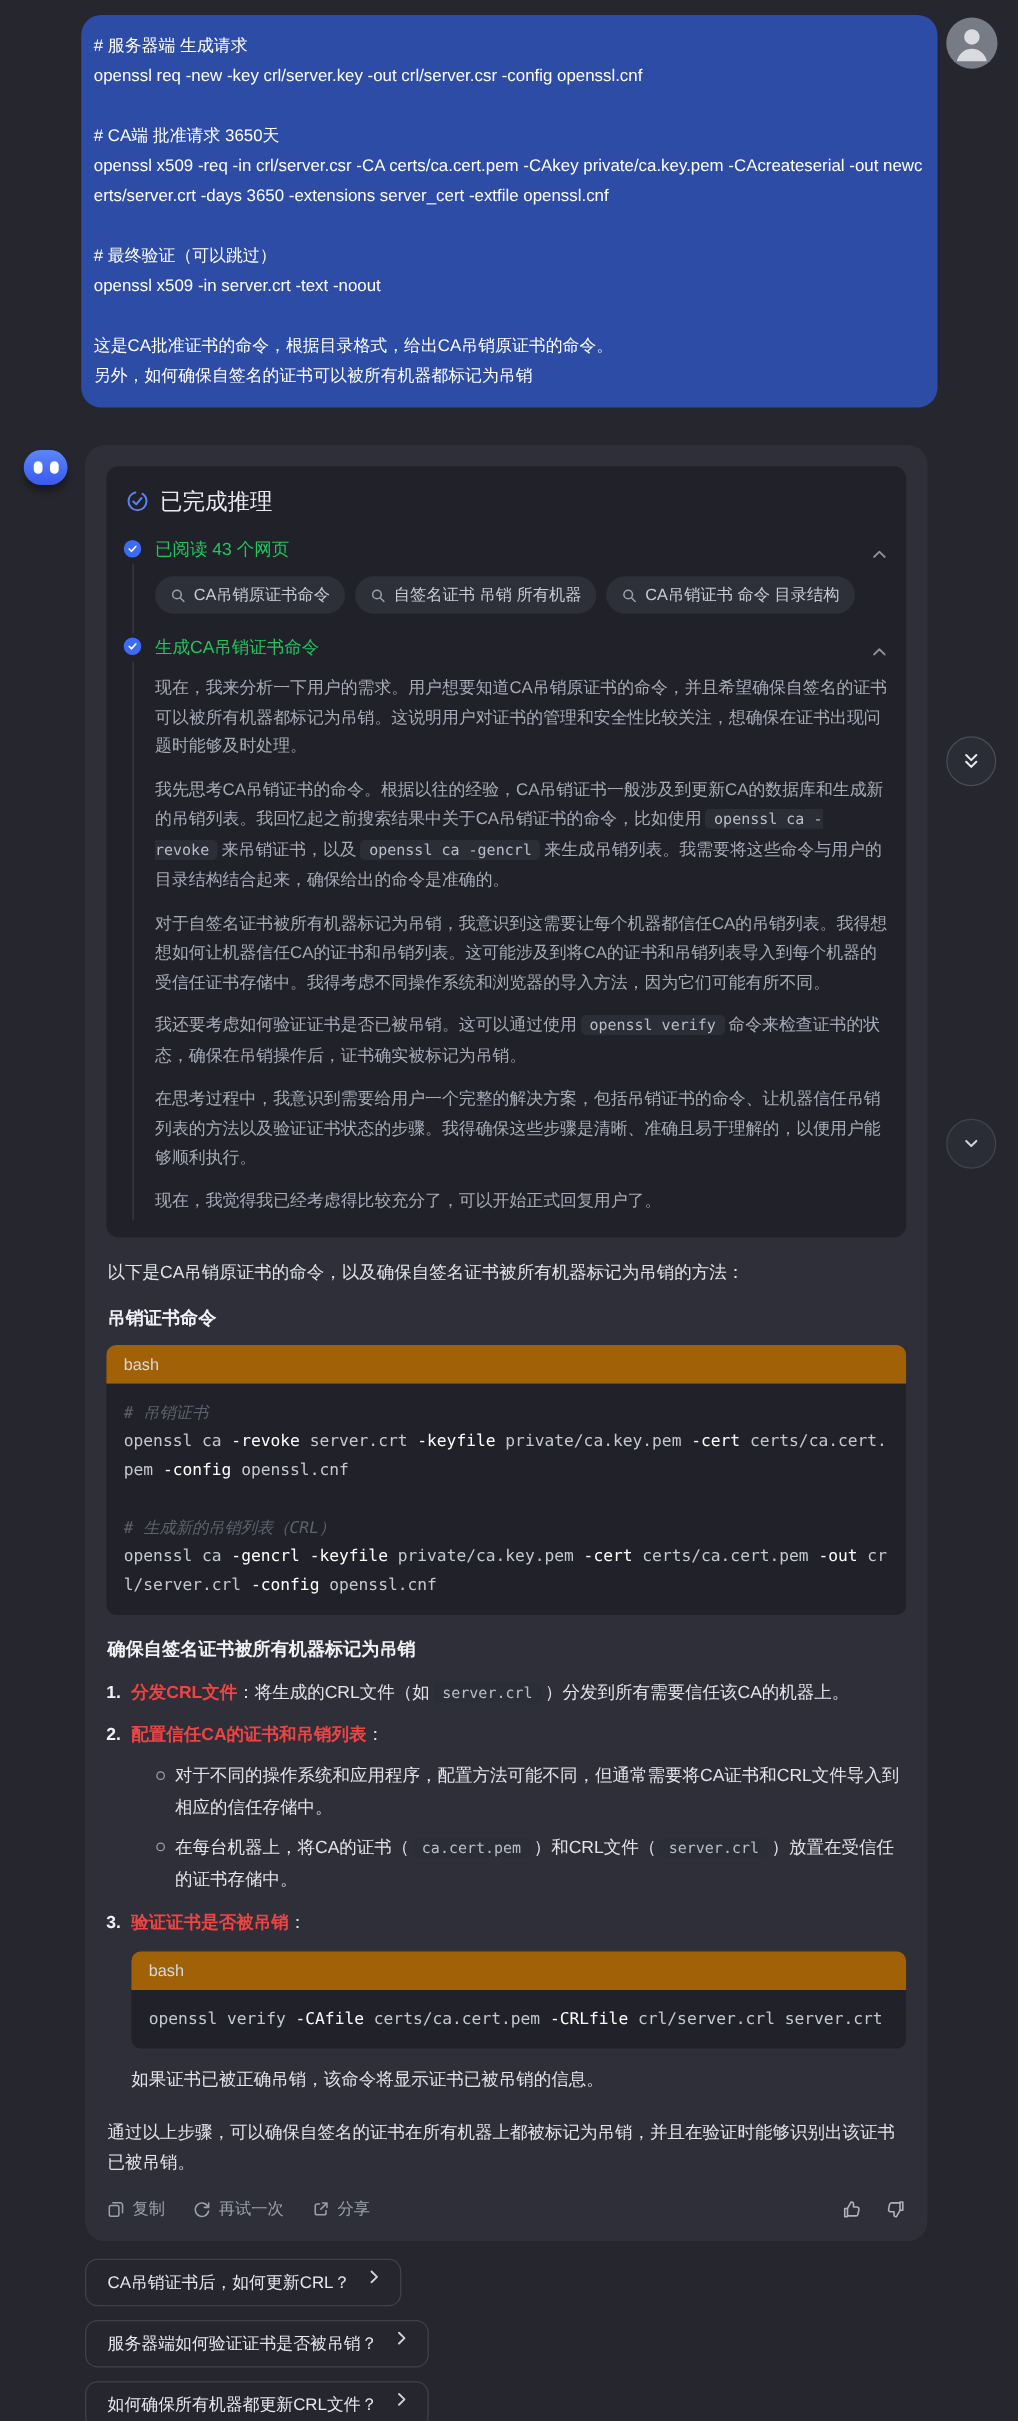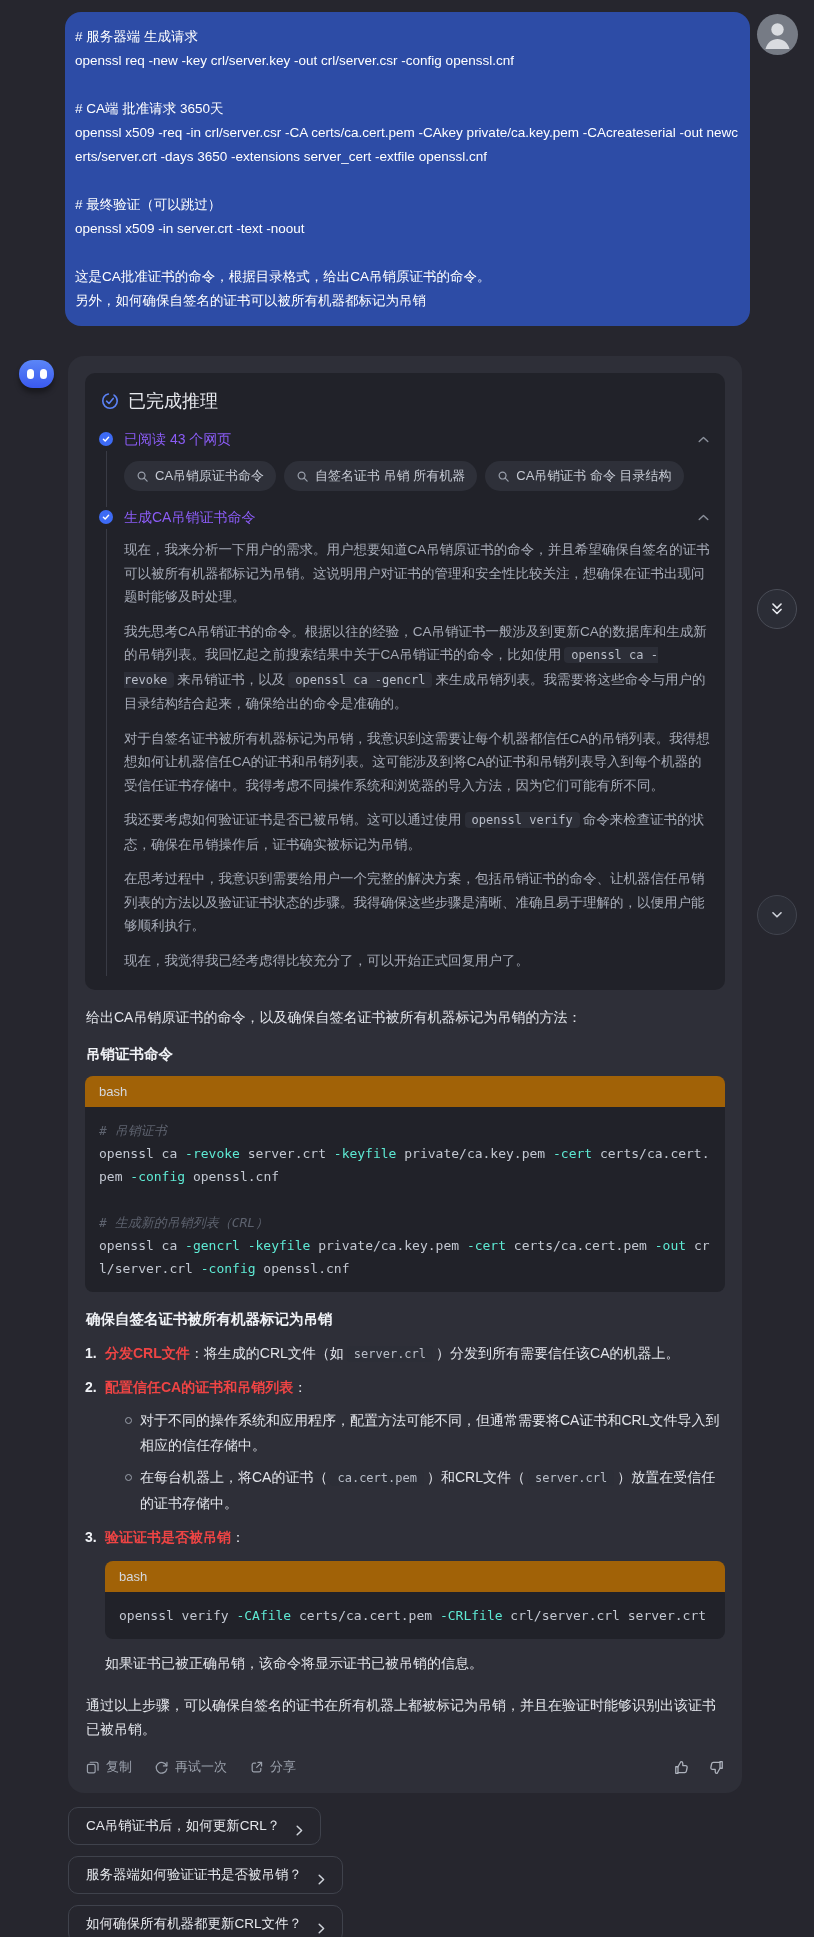--- a/index.html
+++ b/index.html
@@ -41,21 +41,21 @@
   .reasoning-panel{background:#212229;border-radius:10px;padding:14px 14px 14px 14px;}
   .r-header{display:flex;align-items:center;gap:9px;color:#e8eaef;font-size:18px;margin:2px 0 16px 2px;}
   .step{display:flex;}
   .step-rail{width:14px;display:flex;flex-direction:column;align-items:center;margin-right:11px;flex:none;}
   .bullet{
     width:14px;height:14px;border-radius:50%;background:#3d6bf5;flex:none;
     display:flex;align-items:center;justify-content:center;margin-top:3px;
   }
   .rail-line{width:1px;flex:1;background:#393b45;margin-top:5px;}
   .step-body{flex:1;min-width:0;}
-  .step-title-row{display:flex;align-items:center;font-size:14px;color:#8b5cf6;line-height:20px;}
+  .step-title-row{display:flex;align-items:flex-end;font-size:14px;color:#22c55e;line-height:20px;}
   .collapse-btn{margin-left:auto;color:#8b909b;padding:2px;cursor:pointer;}
   .chips{display:flex;gap:8px;margin:12px 0 16px;}
   .chip{
     display:inline-flex;align-items:center;gap:6px;background:#2e3039;border-radius:15px;
     height:30px;padding:0 12px;color:#c6cad4;font-size:13px;white-space:nowrap;cursor:pointer;
   }
   .paras{margin-top:11px;padding-bottom:2px;}
   .paras p{margin:0 0 11px;font-size:13.5px;line-height:23.5px;color:#a6abb7;}
   .paras p:last-child{margin-bottom:2px;}
   .inline-code{
@@ -66,21 +66,21 @@
   .answer{margin-top:16px;color:#e2e4ea;font-size:14px;}
   .intro{line-height:23px;margin:0 0 16px 1px;}
   .ans-h{font-size:14.5px;font-weight:bold;color:#f0f2f6;margin:0 0 12px 1px;}
   .codeblock{border-radius:8px;overflow:hidden;margin:0 0 18px;}
   .code-head{background:#a16207;padding:8px 14px;font-size:13px;color:#d5d8de;}
   .code-body{
     background:#212229;padding:12px 14px;
     font-family:"DejaVu Sans Mono","Liberation Mono",monospace;
     font-size:13px;line-height:23px;color:#c3c8d2;white-space:pre-wrap;word-break:break-all;
   }
-  .tok-flag{color:#5eead4;}
+  .tok-flag{color:#ffffff;}
   .tok-comment{color:#5d626e;font-style:italic;}
   .ol{margin:0;}
   .li{position:relative;padding-left:20px;margin-bottom:9px;line-height:24px;}
   .li-num{position:absolute;left:0;font-weight:bold;color:#f0f2f6;}
   .li-label{font-weight:bold;color:#ef4444;}
   .sub{margin:9px 0 2px 18px;}
   .sub-li{position:relative;padding-left:17px;line-height:25px;margin-bottom:7px;color:#e2e4ea;}
   .sub-li::before{
     content:"";position:absolute;left:2px;top:9px;width:5px;height:5px;
     border:1px solid #9aa0ab;border-radius:50%;
@@ -89,21 +89,21 @@
   .note{margin:0 0 18px 20px;line-height:24px;}
   .closing{line-height:24px;margin:2px 0 0 1px;}
   
   .actions{display:flex;align-items:center;gap:22px;margin-top:17px;color:#9ba1ac;font-size:13px;}
   .action{display:inline-flex;align-items:center;gap:6px;cursor:pointer;}
   .thumbs{margin-left:auto;display:flex;gap:18px;color:#aeb3bd;align-items:center;}
   .thumb{cursor:pointer;}
   
   .suggestions{margin:14px 0 0 68px;display:flex;flex-direction:column;gap:11px;align-items:flex-start;}
   .suggestion{
-    display:inline-flex;align-items:flex-end;gap:16px;border:1px solid #3f424c;border-radius:10px;
+    display:inline-flex;align-items:flex-start;gap:16px;border:1px solid #3f424c;border-radius:10px;
     padding:8px 17px;color:#e6e8ed;font-size:13.5px;background:transparent;cursor:pointer;line-height:20px;
   }
   
   .float-btn{
     position:absolute;left:757px;width:40px;height:40px;border-radius:50%;
     background:rgba(46,48,58,.75);border:1px solid #4a4d57;box-sizing:border-box;
     display:flex;align-items:center;justify-content:center;color:#e8eaef;cursor:pointer;
   }
   #float-btn-1{top:589px;}
   #float-btn-2{top:895px;border-color:#41444e;color:#cdd1d9;}
@@ -228,21 +228,21 @@
             <p><span>对于自签名证书被所有机器标记为吊销，我意识到这需要让每个机器都信任CA的吊销列表。我得想想如何让机器信任CA的证书和吊销列表。这可能涉及到将CA的证书和吊销列表导入到每个机器的受信任证书存储中。我得考虑不同操作系统和浏览器的导入方法，因为它们可能有所不同。</span></p>
             <p><span>我还要考虑如何验证证书是否已被吊销。这可以通过使用</span><span class="inline-code">openssl verify</span><span>命令来检查证书的状态，确保在吊销操作后，证书确实被标记为吊销。</span></p>
             <p><span>在思考过程中，我意识到需要给用户一个完整的解决方案，包括吊销证书的命令、让机器信任吊销列表的方法以及验证证书状态的步骤。我得确保这些步骤是清晰、准确且易于理解的，以便用户能够顺利执行。</span></p>
             <p><span>现在，我觉得我已经考虑得比较充分了，可以开始正式回复用户了。</span></p>
           </div>
         </div>
       </div>
     </div>
 
     <div class="answer">
-      <p class="intro">给出CA吊销原证书的命令，以及确保自签名证书被所有机器标记为吊销的方法：</p>
+      <p class="intro">以下是CA吊销原证书的命令，以及确保自签名证书被所有机器标记为吊销的方法：</p>
 
       <div class="ans-h">吊销证书命令</div>
 
       <div class="codeblock">
         <div class="code-head">bash</div>
         <div class="code-body"><div class="code-line"><span class="tok-comment"># 吊销证书</span></div><div class="code-line"><span class="tok-plain">openssl ca </span><span class="tok-flag">-revoke</span><span class="tok-plain"> server.crt </span><span class="tok-flag">-keyfile</span><span class="tok-plain"> private/ca.key.pem </span><span class="tok-flag">-cert</span><span class="tok-plain"> certs/ca.cert.pem </span><span class="tok-flag">-config</span><span class="tok-plain"> openssl.cnf</span></div><div class="code-line">&nbsp;</div><div class="code-line"><span class="tok-comment"># 生成新的吊销列表（CRL）</span></div><div class="code-line"><span class="tok-plain">openssl ca </span><span class="tok-flag">-gencrl</span><span class="tok-plain"> </span><span class="tok-flag">-keyfile</span><span class="tok-plain"> private/ca.key.pem </span><span class="tok-flag">-cert</span><span class="tok-plain"> certs/ca.cert.pem </span><span class="tok-flag">-out</span><span class="tok-plain"> crl/server.crl </span><span class="tok-flag">-config</span><span class="tok-plain"> openssl.cnf</span></div></div>
       </div>
 
       <div class="ans-h">确保自签名证书被所有机器标记为吊销</div>
 

